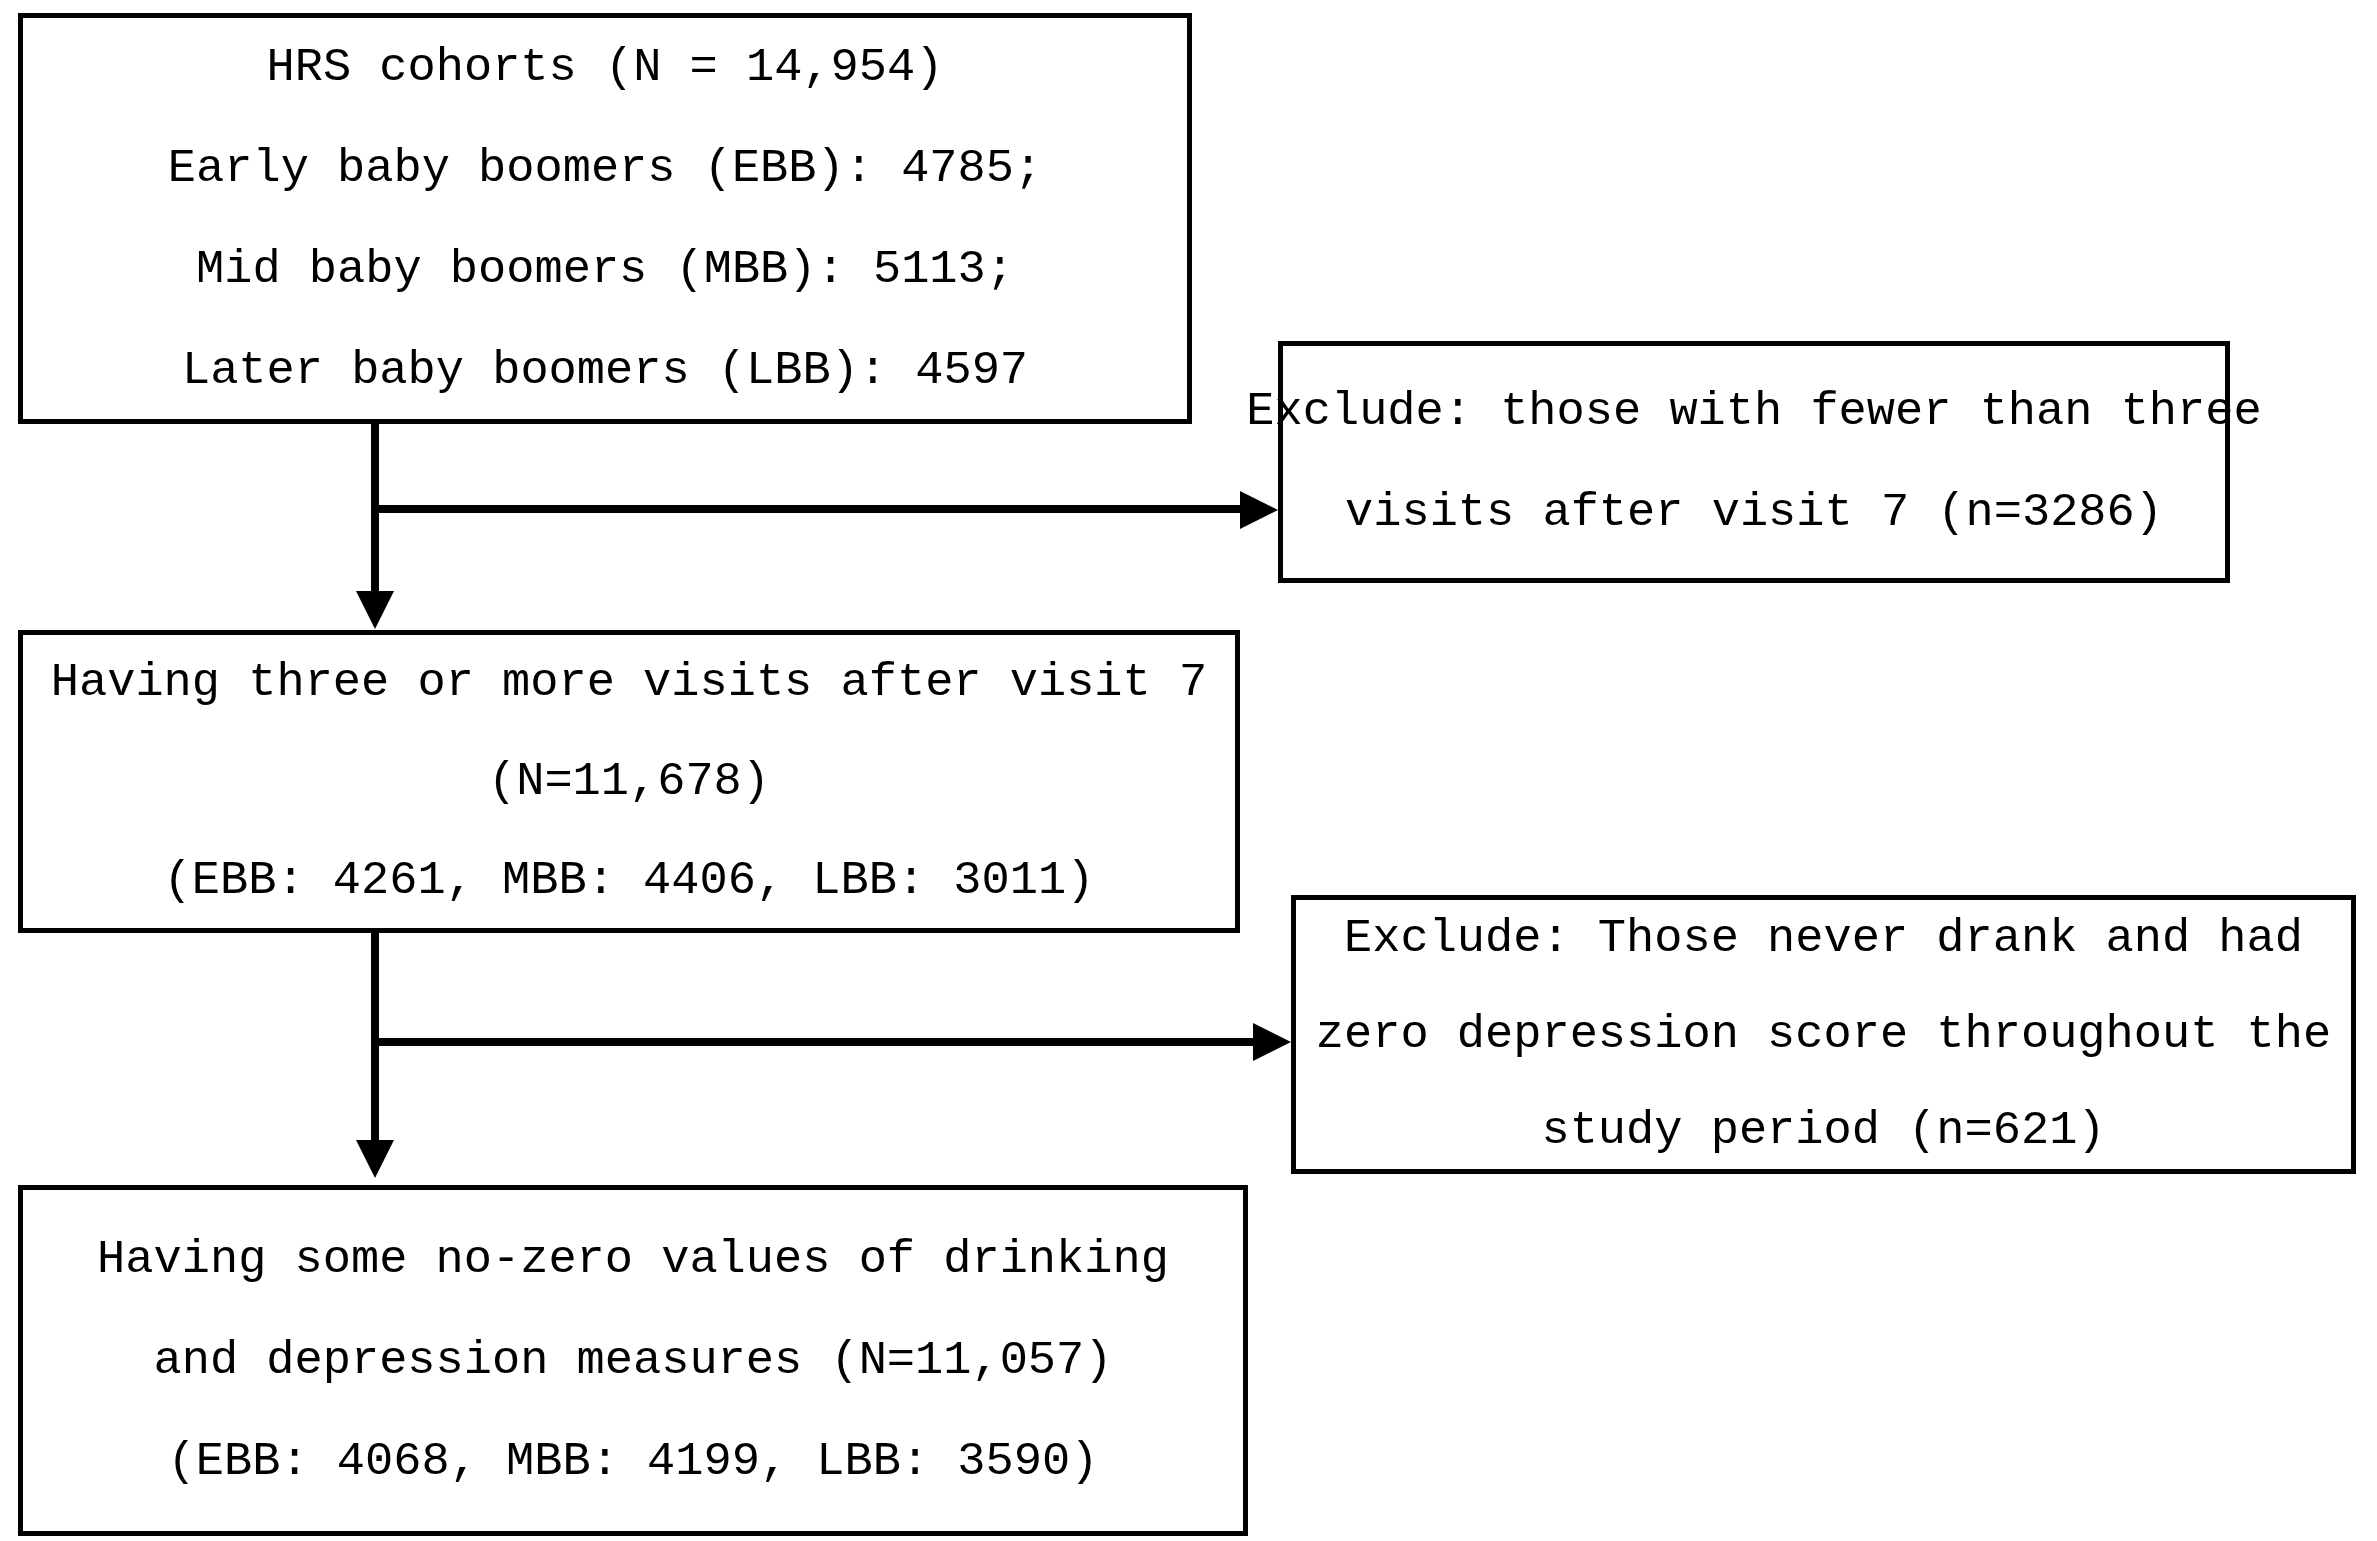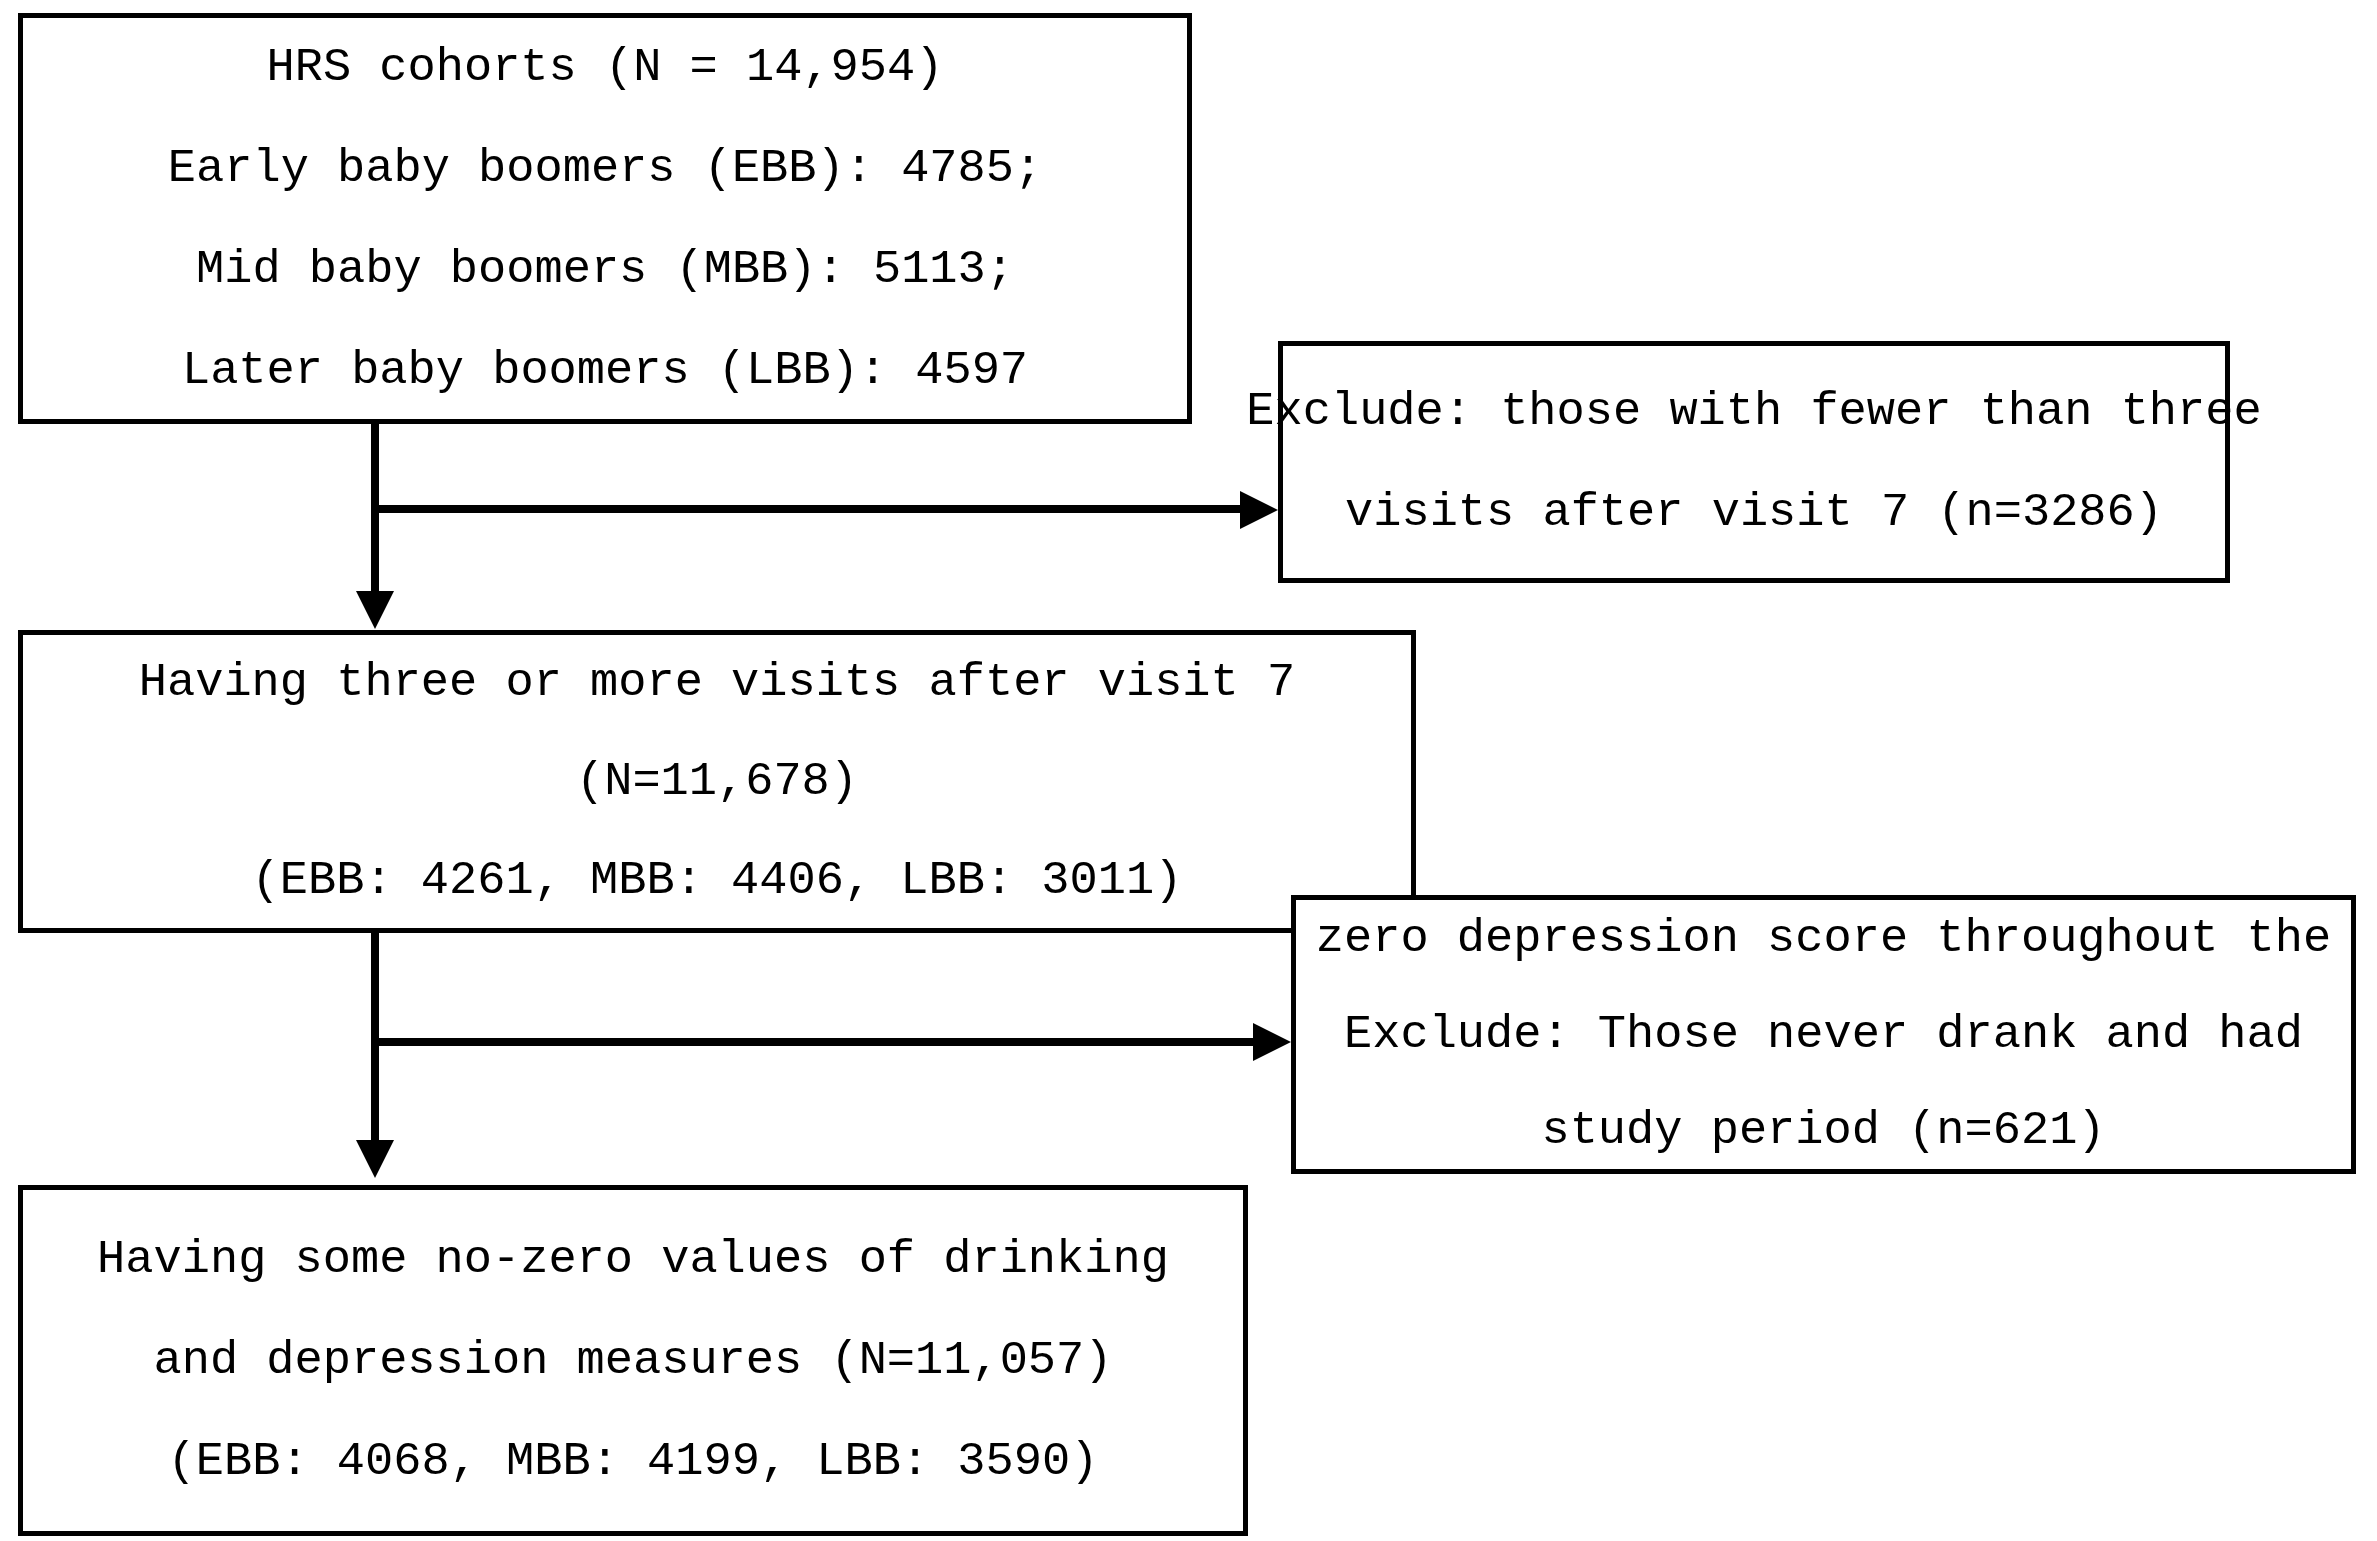--- a/index.html
+++ b/index.html
@@ -28,21 +28,21 @@
     align-items: center;
     text-align: center;
   }
   .line {
     font-size: 47px;
     line-height: 101px;
     white-space: nowrap;
   }
   
   .box-top    { left: 18px;   top: 13.4px;   width: 1174px; height: 411px; }
-  .box-middle { left: 18px;   top: 630px;  width: 1398px; height: 303px; }
+  .box-middle { left: 18px;   top: 630px;  width: 1222px; height: 303px; }
   .box-middle .line { line-height: 99px; }
   .box-bottom { left: 18px;   top: 1185px; width: 1230px; height: 351px; }
   
   .box-excl1  { left: 1278px; top: 341px;  width: 952px; height: 242px; }
   .box-excl2  { left: 1291px; top: 895px; width: 1065px; height: 279px; }
   .box-excl2 .line { line-height: 96px; }
 
   
   .shaft {
     position: absolute;
@@ -91,22 +91,22 @@
     <div class="line">visits after visit 7 (n=3286)</div>
   </div>
 
   <div class="box box-middle">
     <div class="line">Having three or more visits after visit 7</div>
     <div class="line">(N=11,678)</div>
     <div class="line">(EBB: 4261, MBB: 4406, LBB: 3011)</div>
   </div>
 
   <div class="box box-excl2">
+    <div class="line">Exclude: Those never drank and had</div>
     <div class="line">zero depression score throughout the</div>
-    <div class="line">Exclude: Those never drank and had</div>
     <div class="line">study period (n=621)</div>
   </div>
 
   <div class="box box-bottom">
     <div class="line">Having some no-zero values of drinking</div>
     <div class="line">and depression measures (N=11,057)</div>
     <div class="line">(EBB: 4068, MBB: 4199, LBB: 3590)</div>
   </div>
 
   <div class="shaft vshaft1"></div>

